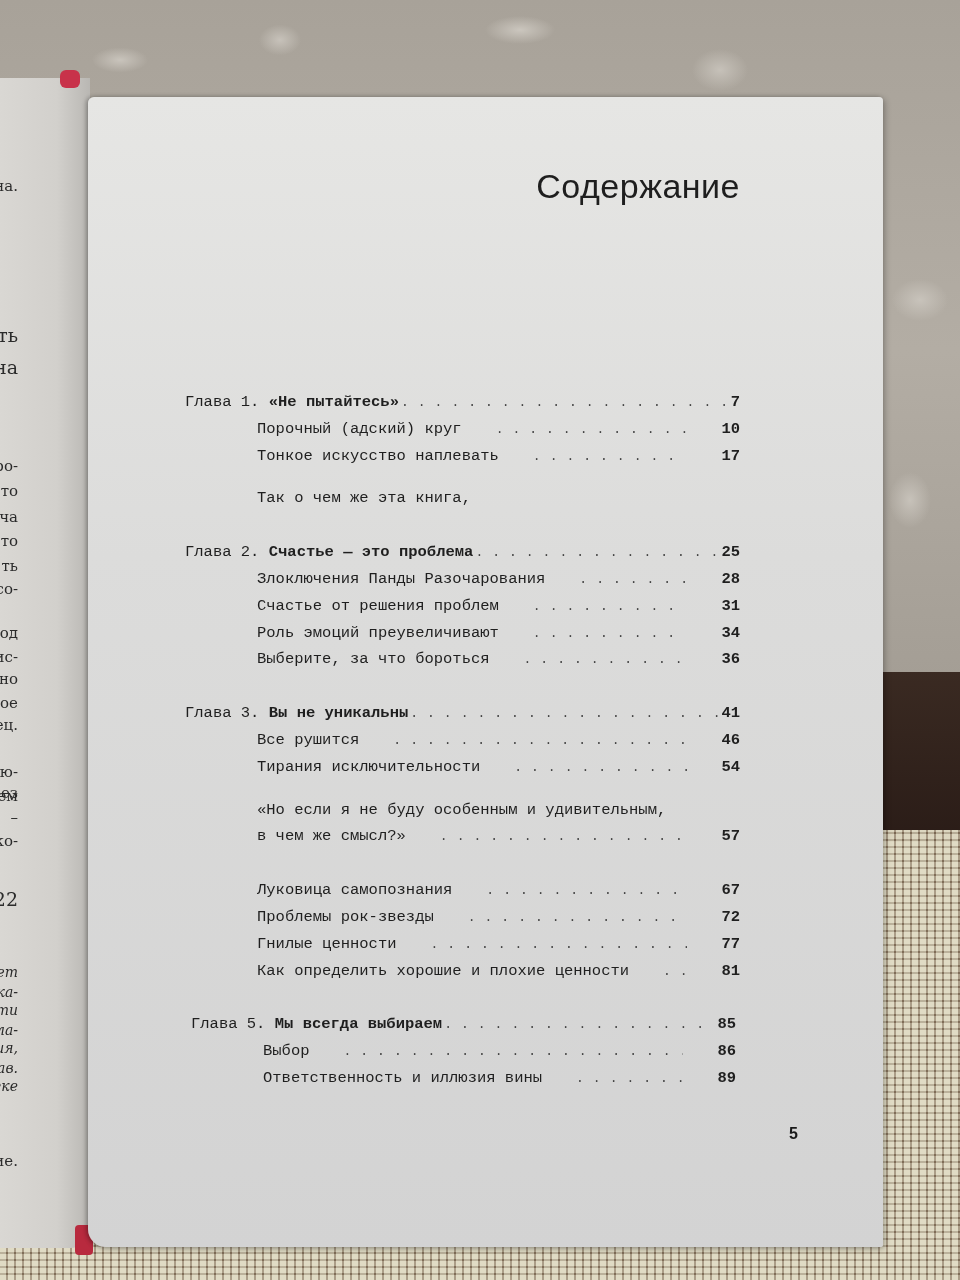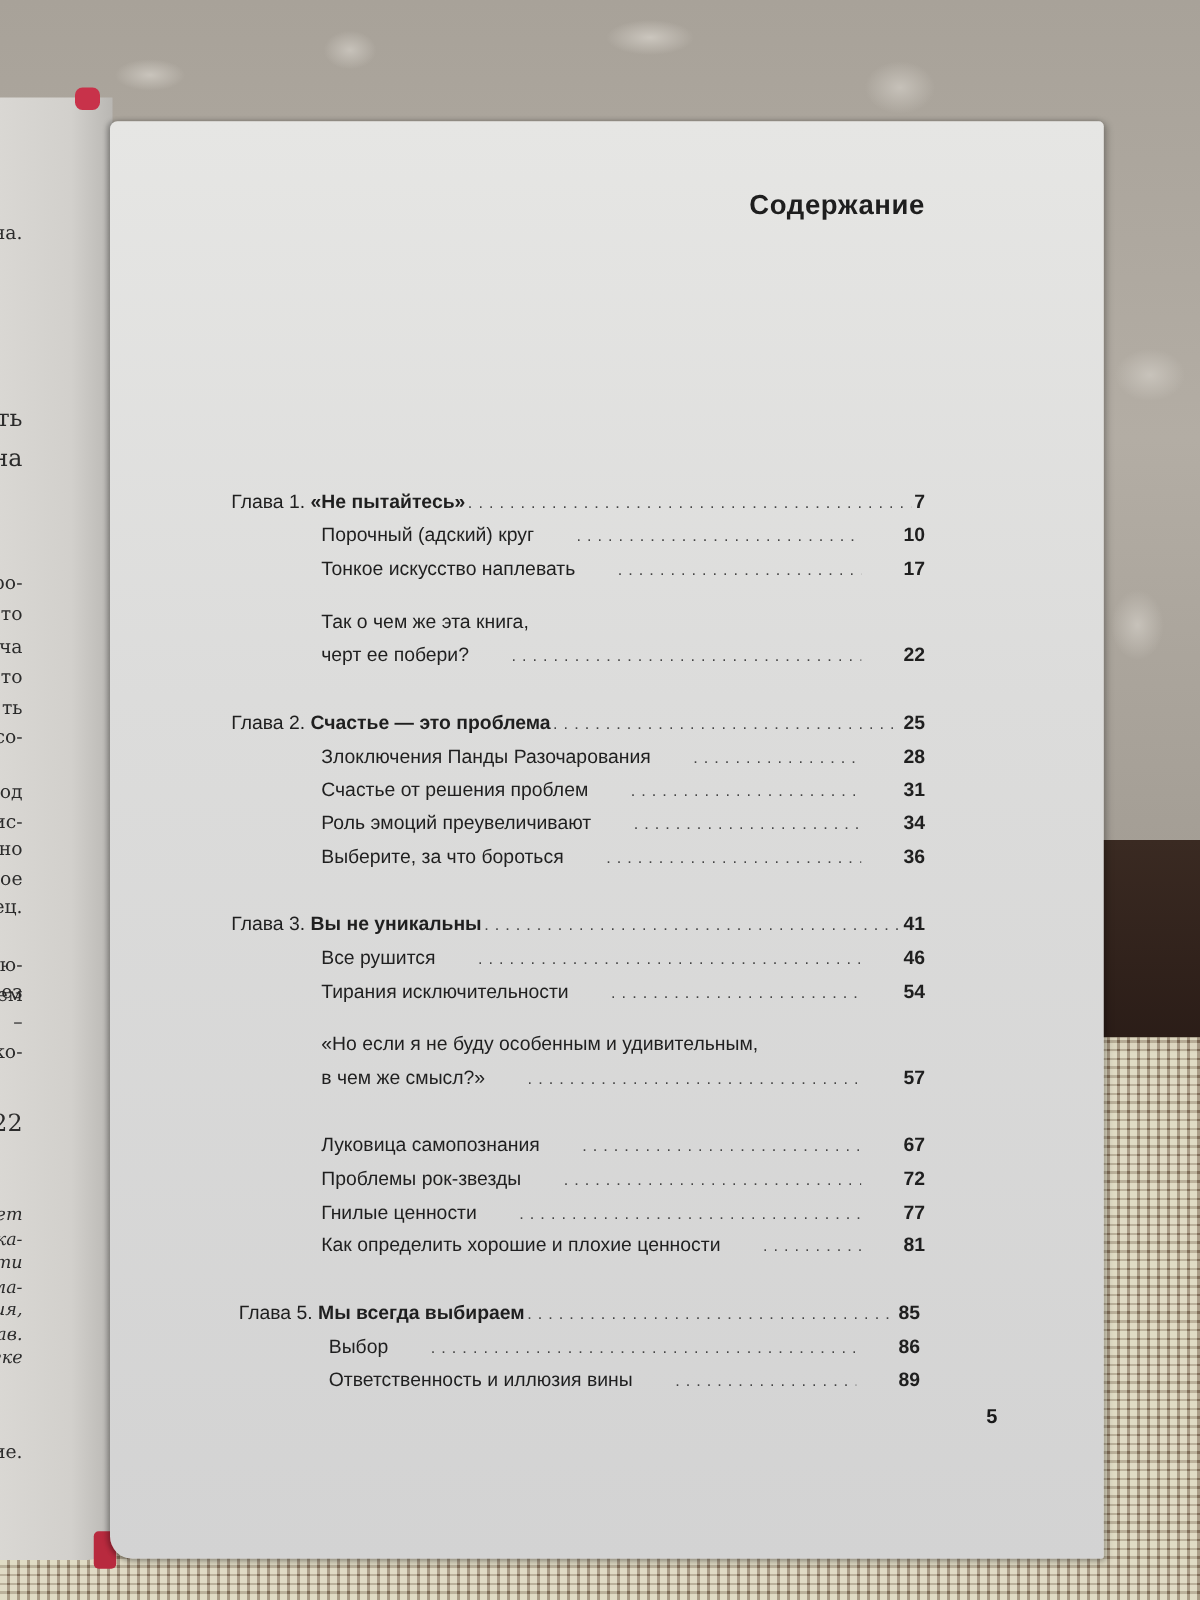--- a/index.html
+++ b/index.html
@@ -60,32 +60,31 @@
   .left-text span.lg { font-size:19px; }
   .left-text span.it { font-style:italic; font-size:14px; }
   
   .page {
     position:absolute; left:88px; top:97px; width:795px; height:1150px;
     background:linear-gradient(180deg,#e6e6e4 0%, #dcdcdb 40%, #d3d3d3 100%);
     border-radius:6px 4px 2px 18px;
     box-shadow:-2px 0 4px rgba(0,0,0,0.25), 2px 2px 6px rgba(0,0,0,0.25);
   }
   .page-title {
-    position:absolute; right:143px; top:54px;
-    font-size:22px; color:#1e1e1e; letter-spacing:0.5px;
+    position:absolute; right:143px; top:70px;
+    font-size:34px; color:#1e1e1e; letter-spacing:0.5px;
     font-family:"Liberation Sans", sans-serif;
-    font-weight:bold;
   }
   .toc {
     position:absolute; left:97px; top:296px; width:555px;
     font-family:"Liberation Sans", sans-serif; color:#1f1f1f;
   }
   .chapter { margin-bottom:27px; }
   .row {
-    display:flex; align-items:baseline; height:26.8px; font-size:15.5px;
+    display:flex; align-items:baseline; height:26.8px; font-size:15.5px;font-family:Liberation Mono, monospace;
   }
   .row .label { white-space:nowrap; }
   .row .label b { font-weight:bold; }
   .row .dots {
     flex:1; margin:0 2px; overflow:hidden; white-space:nowrap;
     color:#444; letter-spacing:3.6px; font-size:13px;
   }
   .row .dots::before {
     content:". . . . . . . . . . . . . . . . . . . . . . . . . . . . . . . . . . . . . . . . . . . . . . . . . . . . . . . . . . . . . . . . . . . . . . . . . . . . . . . . . . . . . . . . . . . . . . .";
     letter-spacing:0.6px;
@@ -159,25 +158,20 @@
         <span class="num">10</span>
       </div>
       <div class="row sub">
         <span class="label">Тонкое искусство наплевать</span>
         <span class="dots"></span>
         <span class="num">17</span>
       </div>
       <div class="row nodots">
         <span class="label">Так о чем же эта книга,</span>
       </div>
-      <div class="row sub">
-        <span class="label">черт ее побери?</span>
-        <span class="dots"></span>
-        <span class="num">22</span>
-      </div>
     </div>
 
     <div class="chapter">
       <div class="row">
         <span class="label"><span>Глава 2.</span> <b>Счастье — это проблема</b></span>
         <span class="dots"></span>
         <span class="num">25</span>
       </div>
       <div class="row sub">
         <span class="label">Злоключения Панды Разочарования</span>

